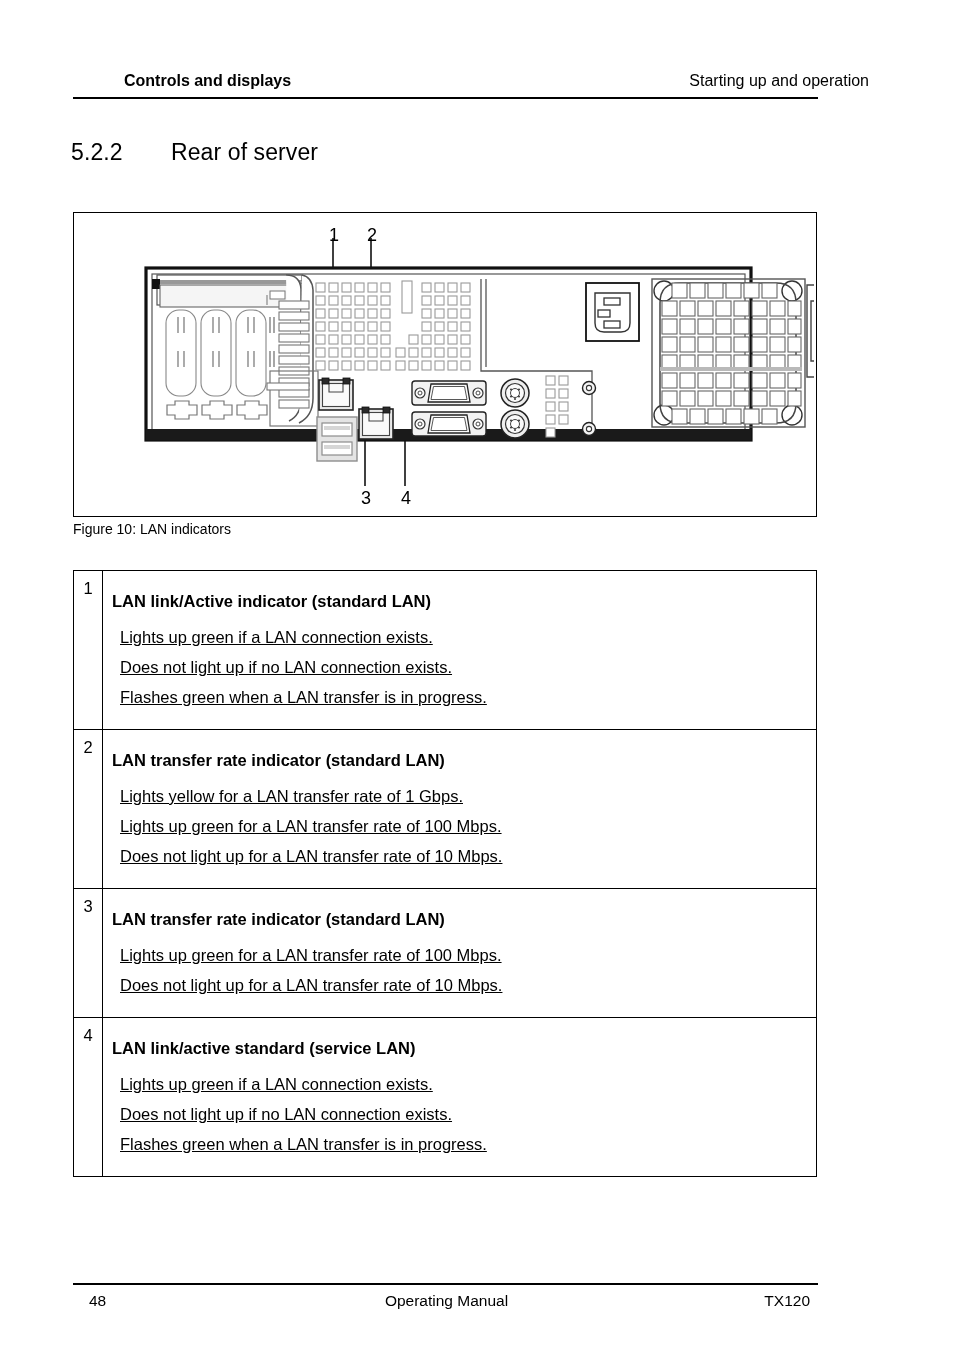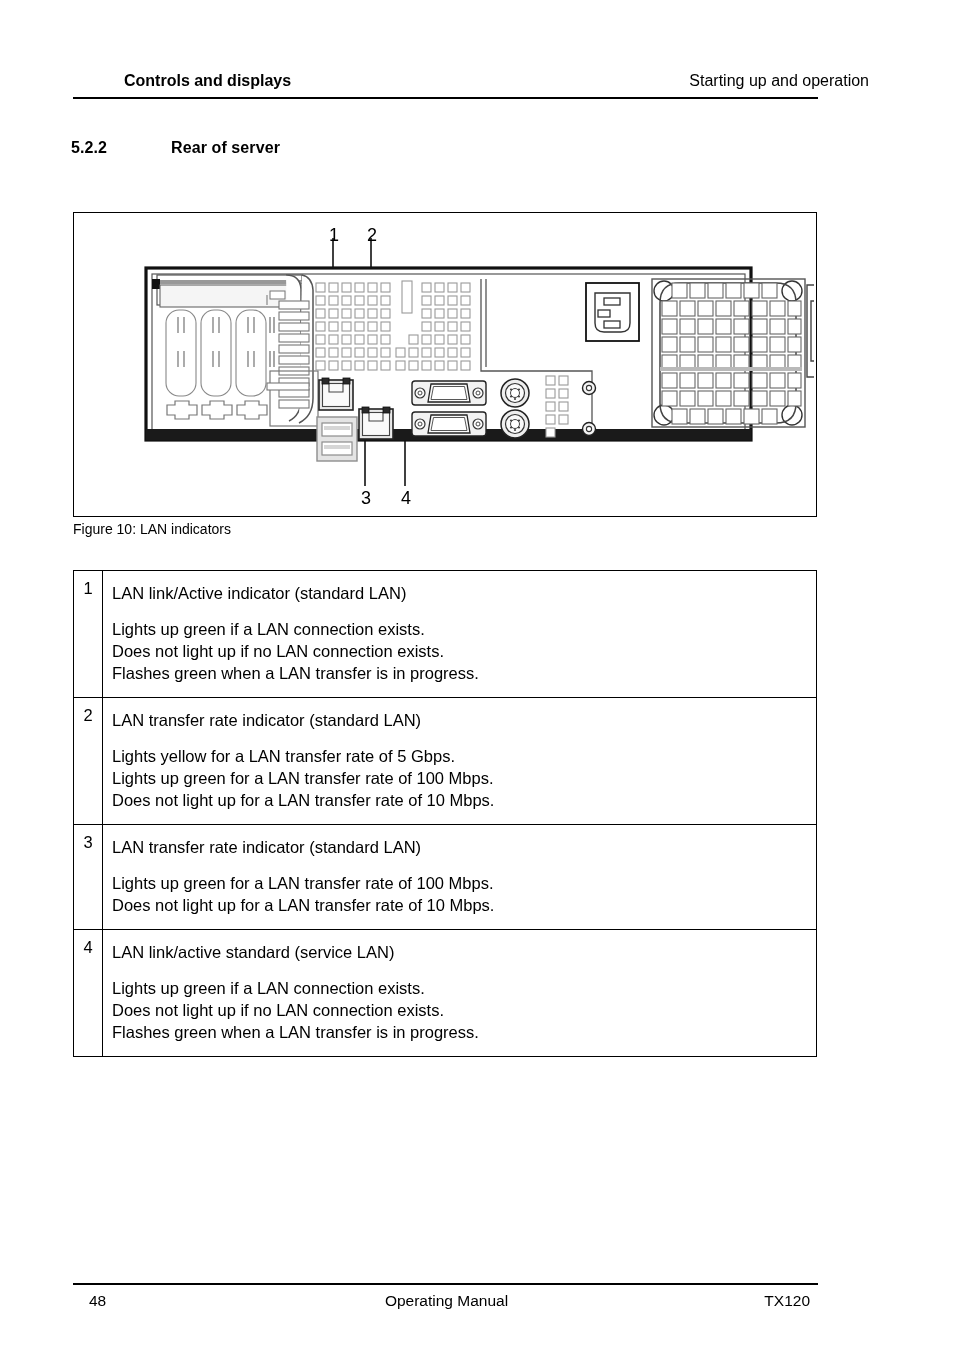--- a/index.html
+++ b/index.html
@@ -41,22 +41,22 @@
     width: 745px;
     height: 1.6px;
     background: #000;
   }
 
   
   .section-heading {
     position: absolute;
     left: 71px;
     top: 139px;
-    font-size: 16px;
-    font-weight: bold;
+    font-size: 23px;
+    font-weight: normal;
     letter-spacing: 0.1px;
   }
   .section-heading .num {
     display: inline-block;
     width: 100px;
   }
 
   
   .figure-box {
     position: absolute;
@@ -97,26 +97,28 @@
     vertical-align: top;
     padding: 8px 8px 12px 9px;
   }
   .desc-table td.idx {
     width: 20px;
     text-align: center;
     padding-left: 4px;
     padding-right: 4px;
   }
   .desc-table .title-line {
-    margin: 4px 0 16px 0;
+    margin: 12px 0 16px 0;
     line-height: 1.22;
+    font-weight: bold;
   }
   .desc-table .detail-line {
-    margin: 0;
+    margin: 8px;
     line-height: 1.33;
+    text-decoration: underline;
   }
 
   
   .footer-rule {
     position: absolute;
     left: 73px;
     top: 1283px;
     width: 745px;
     height: 1.6px;
     background: #000;
@@ -498,21 +500,21 @@
         <p class="title-line">LAN link/Active indicator (standard LAN)</p>
         <p class="detail-line">Lights up green if a LAN connection exists.</p>
         <p class="detail-line">Does not light up if no LAN connection exists.</p>
         <p class="detail-line">Flashes green when a LAN transfer is in progress.</p>
       </td>
     </tr>
     <tr>
       <td class="idx">2</td>
       <td>
         <p class="title-line">LAN transfer rate indicator (standard LAN)</p>
-        <p class="detail-line">Lights yellow for a LAN transfer rate of 5 Gbps.</p>
+        <p class="detail-line">Lights yellow for a LAN transfer rate of 1 Gbps.</p>
         <p class="detail-line">Lights up green for a LAN transfer rate of 100 Mbps.</p>
         <p class="detail-line">Does not light up for a LAN transfer rate of 10 Mbps.</p>
       </td>
     </tr>
     <tr>
       <td class="idx">3</td>
       <td>
         <p class="title-line">LAN transfer rate indicator (standard LAN)</p>
         <p class="detail-line">Lights up green for a LAN transfer rate of 100 Mbps.</p>
         <p class="detail-line">Does not light up for a LAN transfer rate of 10 Mbps.</p>

